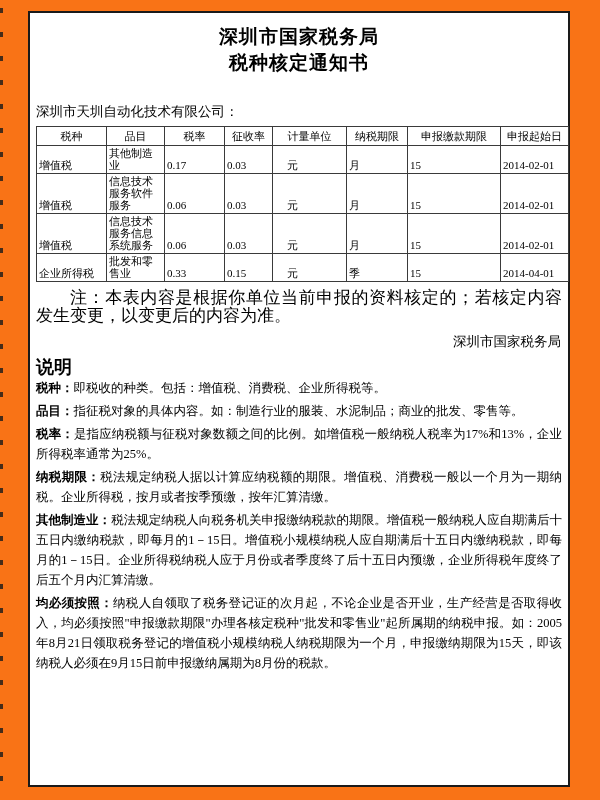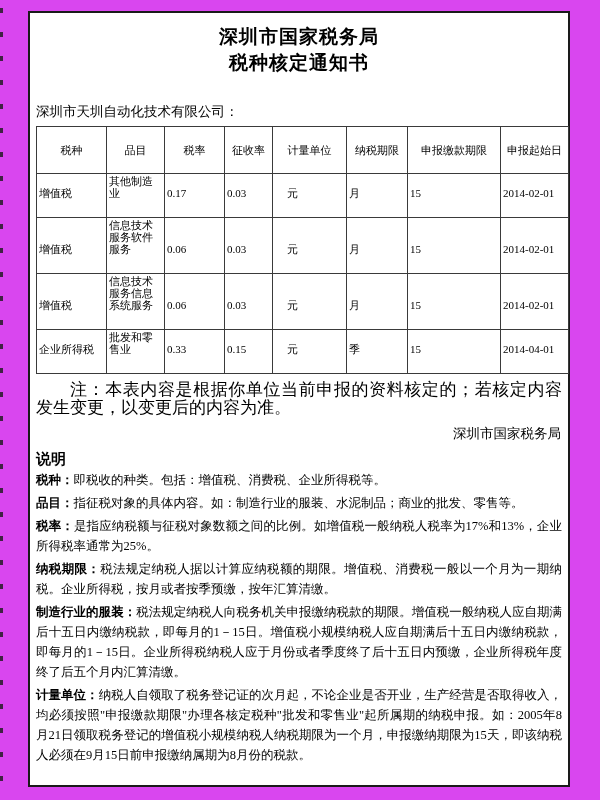--- a/index.html
+++ b/index.html
@@ -1,48 +1,48 @@
 <!DOCTYPE html>
 <html><head>
 <meta charset="utf-8">
 <style>
   html,body { margin:0; padding:0; }
   body {
     width:600px; height:800px; background:#ffffff; color:#000;
     font-family:"Liberation Serif","DejaVu Serif",serif;
     position:relative; overflow:hidden;
   }
-  .page { position:relative; width:600px; height:800px; background:#d946ef; }
+  .page { position:relative; width:600px; height:800px; background:#f97316; }
   .edge-marks {
     position:absolute; left:0; top:8px; width:3px; height:780px;
     background:repeating-linear-gradient(180deg,
       rgba(25,25,25,.8) 0 5px, transparent 5px 24px);
   }
   .doc {
     position:absolute; left:28px; top:11px; width:542px; height:776px;
     box-sizing:border-box; border:2px solid #1a1a1a; padding:0 6px;
     background:#fff;
   }
   .title { text-align:center; font-weight:bold; font-size:19px; line-height:26px; letter-spacing:1px; }
   .title1 { margin-top:11px; }
   .company { font-size:13.5px; line-height:16px; margin-top:28px; }
   table.tax { border-collapse:collapse; width:532px; margin-top:6px;
     font-size:11px; line-height:12px; table-layout:fixed; }
   table.tax th, table.tax td {
     border:1px solid #3a3a3a; vertical-align:bottom;
-    padding:1px 1px 18px 2px; word-break:break-all; overflow:hidden;
+    padding:1px 1px 2px 2px; word-break:break-all; overflow:hidden;
   }
-  table.tax th { font-weight:normal; text-align:center; padding:17px 0; }
+  table.tax th { font-weight:normal; text-align:center; padding:3px 0; }
   table.tax td { text-align:left; }
   table.tax td.unit { padding-left:14px; }
   .note { font-size:17px; line-height:18px; margin:7px 0 0 0;
     text-indent:2em; text-align:justify; }
   .sig { text-align:right; font-size:13.5px; line-height:17px; padding-right:1px; }
   .sig-org { margin-top:8px; }
-  .expl-head { font-weight:bold; font-size:15px; line-height:16px; margin-top:9px; }
+  .expl-head { font-weight:bold; font-size:18px; line-height:16px; margin-top:9px; }
   .expl { font-size:12.5px; line-height:20px; margin:3px 0; text-align:justify; }
   .expl b { font-weight:bold; }
 </style>
 </head>
 <body>
 
 <div class="page">
   <div class="edge-marks"></div>
 
   <div class="doc">
@@ -122,17 +122,17 @@
     <p class="note">注：本表内容是根据你单位当前申报的资料核定的；若核定内容发生变更，以变更后的内容为准。</p>
 
     <div class="sig sig-org">深圳市国家税务局</div>
 
     <div class="expl-head">说明</div>
 
     <p class="expl"><b>税种：</b><span>即税收的种类。包括：增值税、消费税、企业所得税等。</span></p>
     <p class="expl"><b>品目：</b><span>指征税对象的具体内容。如：制造行业的服装、水泥制品；商业的批发、零售等。</span></p>
     <p class="expl"><b>税率：</b><span>是指应纳税额与征税对象数额之间的比例。如增值税一般纳税人税率为17%和13%，企业所得税率通常为25%。</span></p>
     <p class="expl"><b>纳税期限：</b><span>税法规定纳税人据以计算应纳税额的期限。增值税、消费税一般以一个月为一期纳税。企业所得税，按月或者按季预缴，按年汇算清缴。</span></p>
-    <p class="expl"><b>制造行业的服装：</b><span>税法规定纳税人向税务机关申报缴纳税款的期限。增值税一般纳税人应自期满后十五日内缴纳税款，即每月的1－15日。增值税小规模纳税人应自期满后十五日内缴纳税款，即每月的1－15日。企业所得税纳税人应于月份或者季度终了后十五日内预缴，企业所得税年度终了后五个月内汇算清缴。</span></p>
-    <p class="expl"><b>计量单位：</b><span>纳税人自领取了税务登记证的次月起，不论企业是否开业，生产经营是否取得收入，均必须按照"申报缴款期限"办理各核定税种"批发和零售业"起所属期的纳税申报。如：2005年8月21日领取税务登记的增值税小规模纳税人纳税期限为一个月，申报缴纳期限为15天，即该纳税人必须在9月15日前申报缴纳属期为8月份的税款。</span></p>
+    <p class="expl"><b>其他制造业：</b><span>税法规定纳税人向税务机关申报缴纳税款的期限。增值税一般纳税人应自期满后十五日内缴纳税款，即每月的1－15日。增值税小规模纳税人应自期满后十五日内缴纳税款，即每月的1－15日。企业所得税纳税人应于月份或者季度终了后十五日内预缴，企业所得税年度终了后五个月内汇算清缴。</span></p>
+    <p class="expl"><b>均必须按照：</b><span>纳税人自领取了税务登记证的次月起，不论企业是否开业，生产经营是否取得收入，均必须按照"申报缴款期限"办理各核定税种"批发和零售业"起所属期的纳税申报。如：2005年8月21日领取税务登记的增值税小规模纳税人纳税期限为一个月，申报缴纳期限为15天，即该纳税人必须在9月15日前申报缴纳属期为8月份的税款。</span></p>
 
   </div>
 </div>
 
 </body></html>

